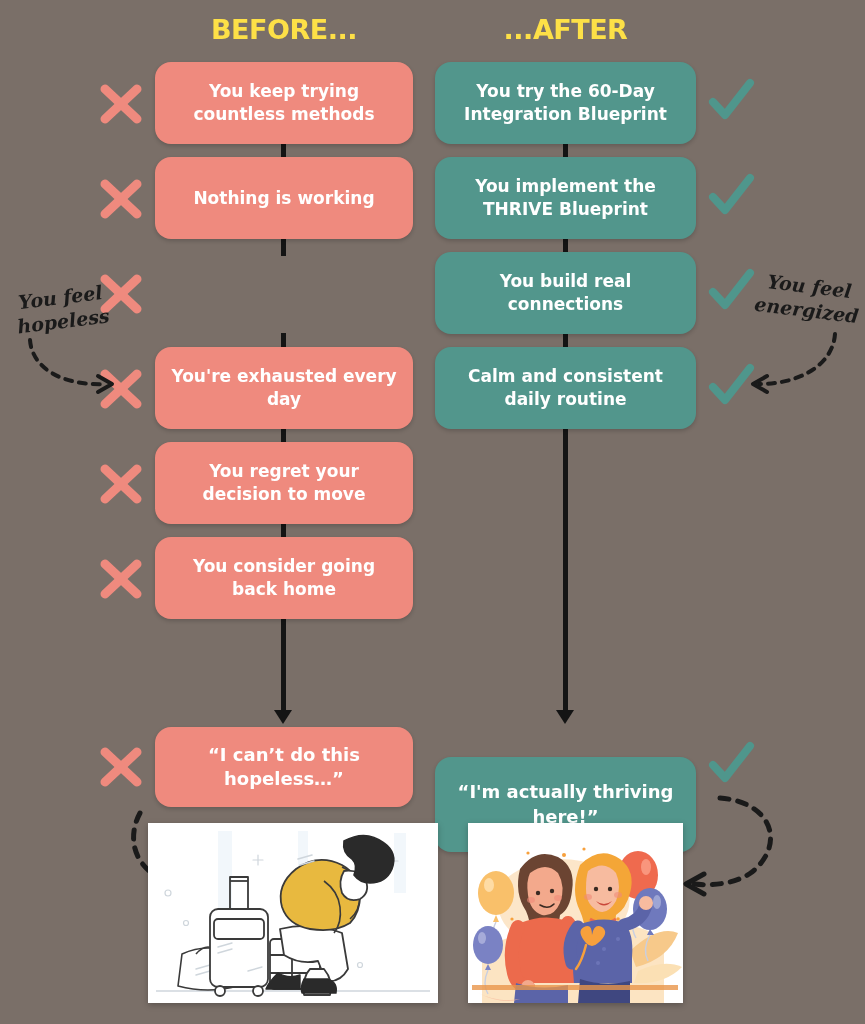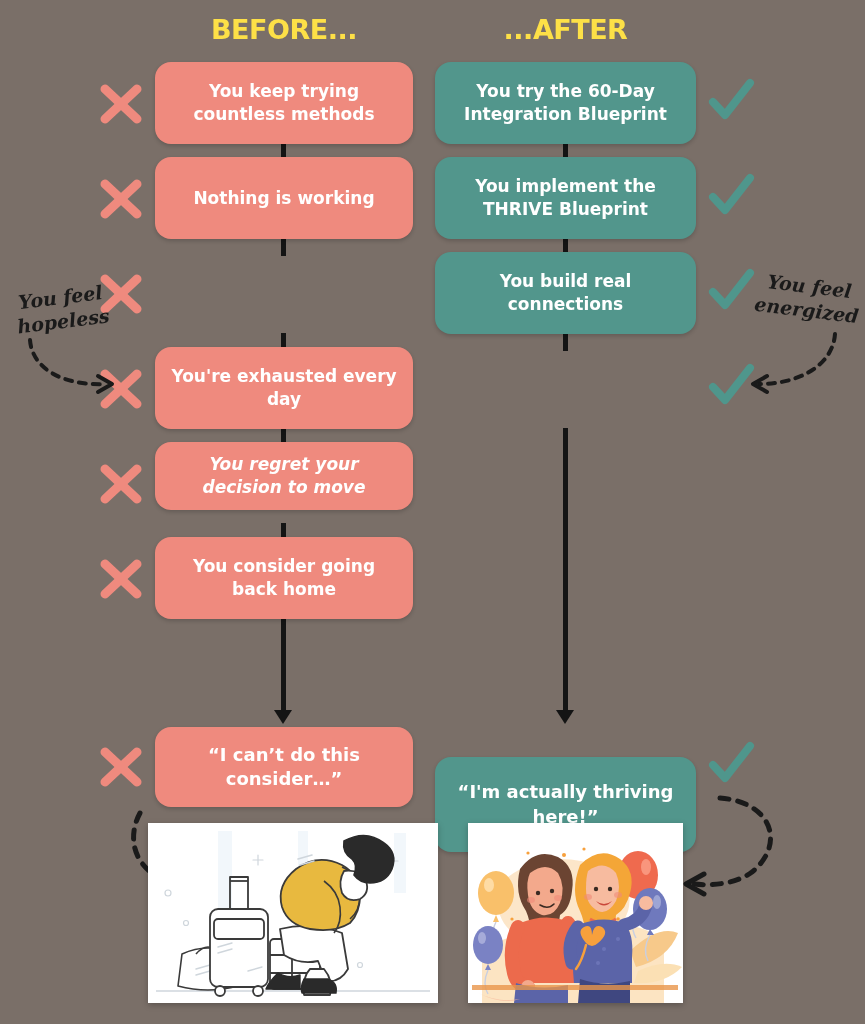--- a/index.html
+++ b/index.html
@@ -143,27 +143,28 @@
 
   <div class="connector right" style="top:143px;height:18px;"></div>
   <div class="connector right" style="top:238px;height:18px;"></div>
   <div class="connector right" style="top:333px;height:18px;"></div>
   <div class="connector right" style="top:428px;height:284px;"></div>
   <div class="arrow-head right" style="top:710px;"></div>
 
   <div class="flow-box before" style="top:62px;height:82px;">You keep trying countless methods</div>
   <div class="flow-box before" style="top:157px;height:82px;">Nothing is working</div>
   <div class="flow-box before" style="top:347px;height:82px;">You're exhausted every day</div>
-  <div class="flow-box before" style="top:442px;height:68px;font-style:italic;">You regret your decision to move</div>
+  <div class="flow-box before" style="top:442px;height:82px;">You regret your decision to move</div>
   <div class="flow-box before" style="top:537px;height:82px;">You consider going back home</div>
-  <div class="flow-box before quote" style="top:727px;height:80px;">“I can’t do this consider…”</div>
+  <div class="flow-box before quote" style="top:727px;height:80px;">“I can’t do this hopeless…”</div>
 
   <div class="flow-box after" style="top:62px;height:82px;">You try the 60-Day Integration Blueprint</div>
   <div class="flow-box after" style="top:157px;height:82px;">You implement the THRIVE Blueprint</div>
   <div class="flow-box after" style="top:252px;height:82px;">You build real connections</div>
+  <div class="flow-box after" style="top:347px;height:82px;">Calm and consistent daily routine</div>
   <div class="flow-box after quote" style="top:757px;height:95px;">“I'm actually thriving here!”</div>
 
   <div class="mark" style="left:96px;top:79px;">
     <svg viewBox="0 0 50 50">
         <g stroke="#ef8a7e" stroke-width="9" stroke-linecap="round">
           <line x1="9" y1="10" x2="41" y2="40"></line>
           <line x1="41" y1="10" x2="9" y2="40"></line>
         </g>
       </svg>
   </div>

